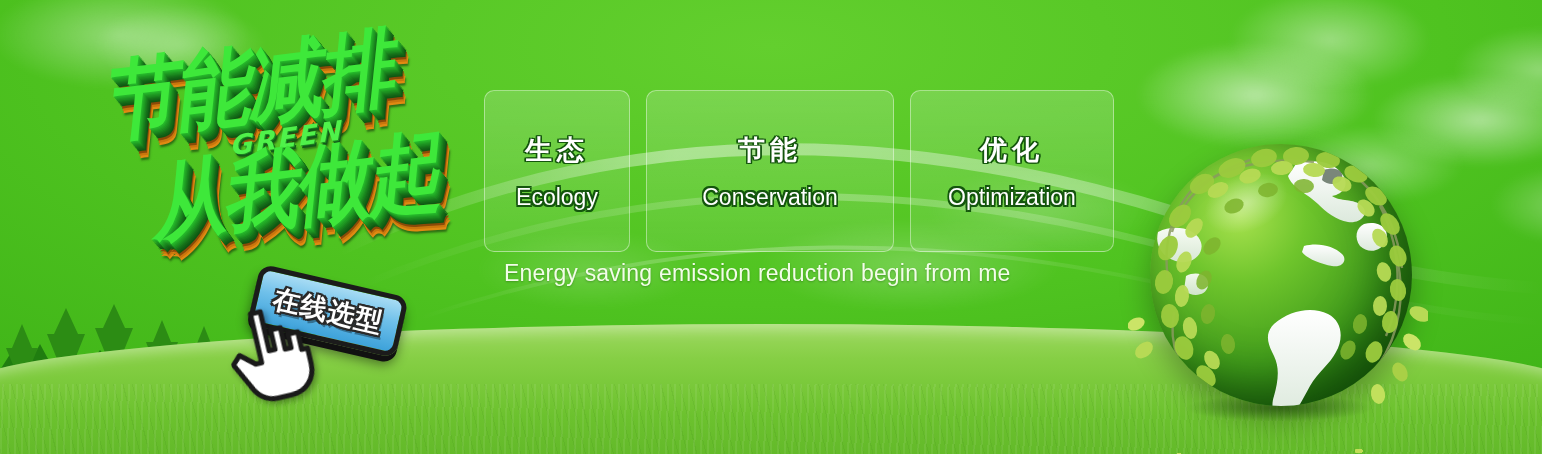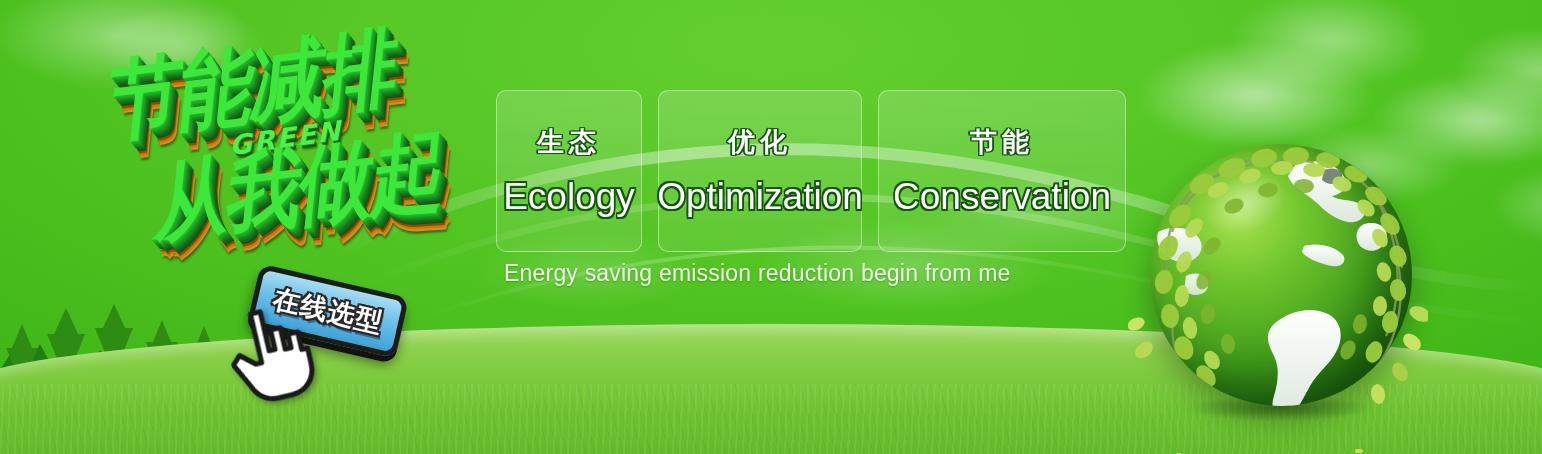--- a/index.html
+++ b/index.html
@@ -135,21 +135,21 @@
   }
   .cursor-hand{
     position:absolute; left:-22px; top:26px;
     width:86px; height:96px;
     transform:rotate(-13deg);
     filter:drop-shadow(2px 3px 3px rgba(0,0,0,.35));
   }
 
   
   .cards{
-    position:absolute; left:496px; top:90px;
+    position:absolute; left:484px; top:90px;
     display:flex; gap:16px;
   }
   .card{
     height:162px;
     border:1px solid rgba(255,255,255,.42);
     border-radius:10px;
     background:linear-gradient(180deg, rgba(255,255,255,.17), rgba(255,255,255,.07));
     display:flex; flex-direction:column;
     align-items:center; justify-content:center;
     padding:0 20px;
@@ -163,21 +163,21 @@
     font-family:"DejaVu Sans", sans-serif;
     font-size:27px; font-weight:600; letter-spacing:5px;
     color:#ffffff;
     text-shadow:
       -1.4px 0 #14560d, 1.4px 0 #14560d, 0 -1.4px #14560d, 0 1.4px #14560d,
       -1.4px -1.4px #14560d, 1.4px -1.4px #14560d, -1.4px 1.4px #14560d, 1.4px 1.4px #14560d;
     white-space:nowrap;
   }
   .card-en{
     font-family:"Liberation Sans", sans-serif;
-    font-size:37px; font-weight:400;
+    font-size:23px; font-weight:400;
     color:#ffffff;
     text-shadow:
       -1.6px 0 #14560d, 1.6px 0 #14560d, 0 -1.6px #14560d, 0 1.6px #14560d,
       -1.6px -1.6px #14560d, 1.6px -1.6px #14560d, -1.6px 1.6px #14560d, 1.6px 1.6px #14560d;
     white-space:nowrap;
     text-align:right;
   }
 
   .subtitle{
     position:absolute; left:504px; top:260px;
@@ -303,27 +303,27 @@
   <svg class="cursor-hand" viewBox="0 0 86 96" style="position:absolute;left:230px;top:306px;">
     <path d="M30,4 L40,4 L40,44 L46,44 L46,24 L56,24 L56,46 L62,46 L62,32 L72,32 L72,50 L78,50 L78,66
              C78,80 68,92 52,92 L38,92 C26,92 18,84 14,74 L2,50 L10,42 L24,54 L30,54 Z" fill="#ffffff" stroke="#1a1a1a" stroke-width="5" stroke-linejoin="round"></path>
   </svg>
 
   <div class="cards">
     <div class="card c-a">
       <div class="card-cn">生态</div>
       <div class="card-en">Ecology</div>
     </div>
+    <div class="card c-b">
+      <div class="card-cn">节能</div>
+      <div class="card-en">Conservation</div>
+    </div>
     <div class="card c-c">
       <div class="card-cn">优化</div>
       <div class="card-en">Optimization</div>
-    </div>
-    <div class="card c-b">
-      <div class="card-cn">节能</div>
-      <div class="card-en">Conservation</div>
     </div>
   </div>
 
   <div class="subtitle">Energy saving emission reduction begin from me</div>
 
   <div class="globe-wrap">
     <div class="globe-shadow"></div>
     <div class="globe-sphere"></div>
     <div class="globe-gloss"></div>
 

